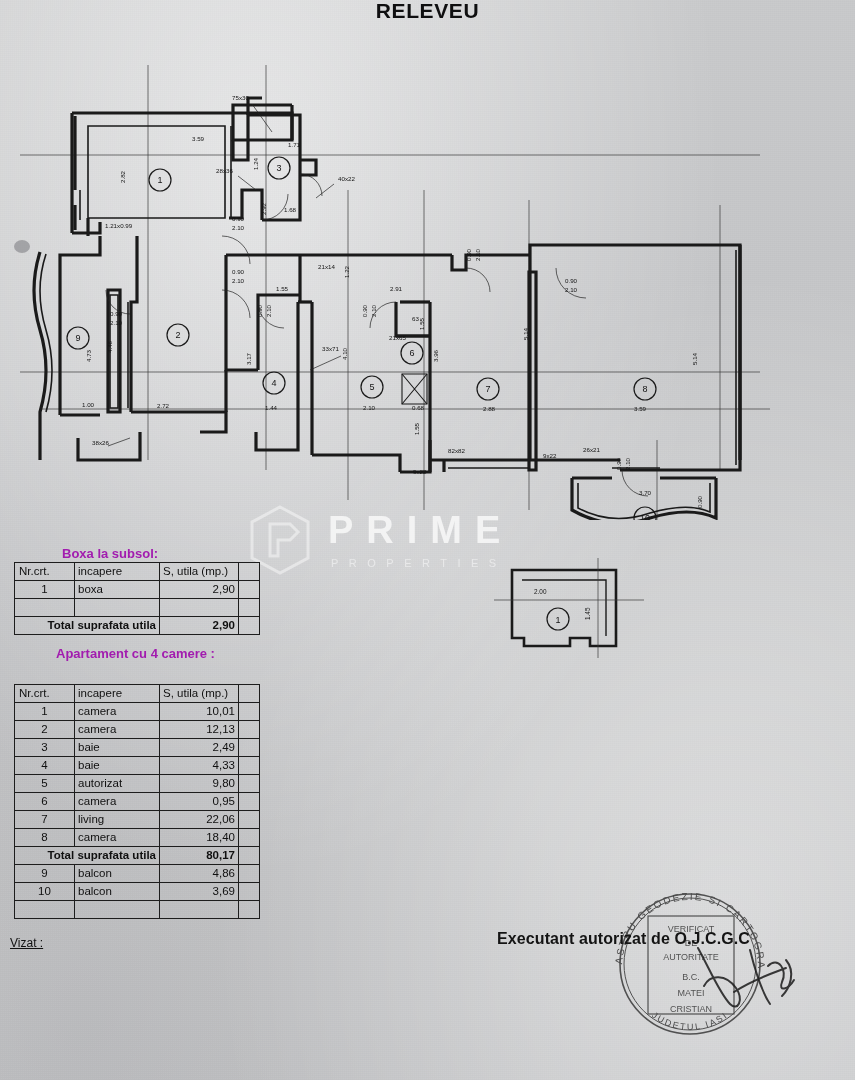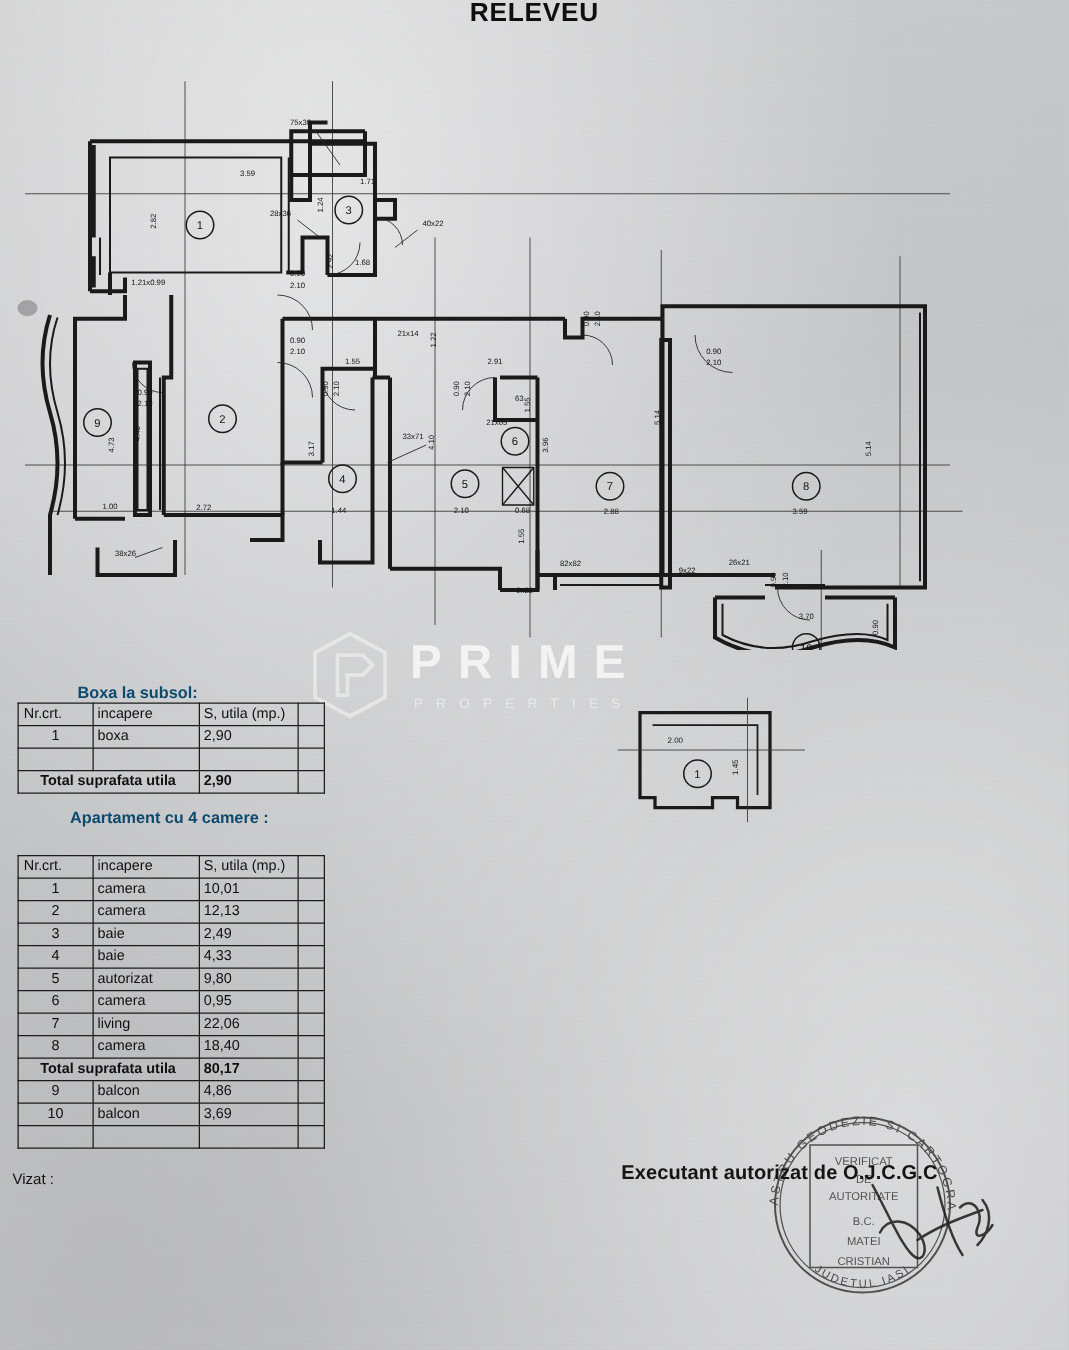--- a/index.html
+++ b/index.html
@@ -35,38 +35,38 @@
 
   
   #watermark{position:absolute;left:248px;top:492px;width:420px;height:95px;
     display:flex;align-items:center;pointer-events:none;}
   #wm-logo{width:64px;height:72px;flex:0 0 64px;opacity:.62;}
   #wm-text{margin-left:16px;line-height:1;}
   #wm-prime{font-size:38px;letter-spacing:13px;color:rgba(255,255,255,.72);font-weight:700;}
   #wm-props{font-size:11px;letter-spacing:10.5px;color:rgba(255,255,255,.50);margin-top:9px;margin-left:3px;}
 
   
-  .tbl-title{font-size:13px;font-weight:bold;color:#0c4a6e;}
+  .tbl-title{font-size:13px;font-weight:bold;color:#a21caf;}
   table.sheet{border-collapse:collapse;font-size:11.5px;color:#101010;}
   table.sheet td{border:1px solid #1d1d1d;height:17px;padding:0 3px;line-height:15px;
     background:transparent;}
   .c-nr{width:52px;text-align:center;}
   .c-room{width:78px;text-align:left;}
-  .c-area{width:72px;text-align:left;padding-right:5px;}
+  .c-area{width:72px;text-align:right;padding-right:5px;}
   .c-pad{width:14px;}
   .hdr td{font-weight:normal;margin-left:44px;}
   .hdr .c-nr{text-align:left;padding-left:4px;}
   .total td{font-weight:bold;}
-  .total .lbl{text-align:center;padding-left:2px;}
+  .total .lbl{text-align:right;padding-left:2px;}
 
   #boxa-title{position:absolute;left:62px;top:546px;}
   #boxa-table{position:absolute;left:14px;top:562px;}
   #ap-title{position:absolute;left:56px;top:646px;}
   #ap-table{position:absolute;left:14px;top:684px;}
-  #vizat{position:absolute;left:10px;top:936px;font-size:12px;}
+  #vizat{position:absolute;left:10px;top:936px;font-size:12px;text-decoration:underline;}
 
   
   #exec-line{position:absolute;left:497px;top:930px;font-size:16px;font-weight:bold;
     letter-spacing:.1px;color:#141414;z-index:4;}
   #stamp{position:absolute;left:600px;top:880px;width:180px;height:160px;z-index:3;opacity:.78;}
   #signature{position:absolute;left:690px;top:930px;width:120px;height:90px;z-index:5;opacity:.85;}
 
   
   .blob{position:absolute;border-radius:50%;background:rgba(120,120,125,.55);filter:blur(.6px);}
 </style>

